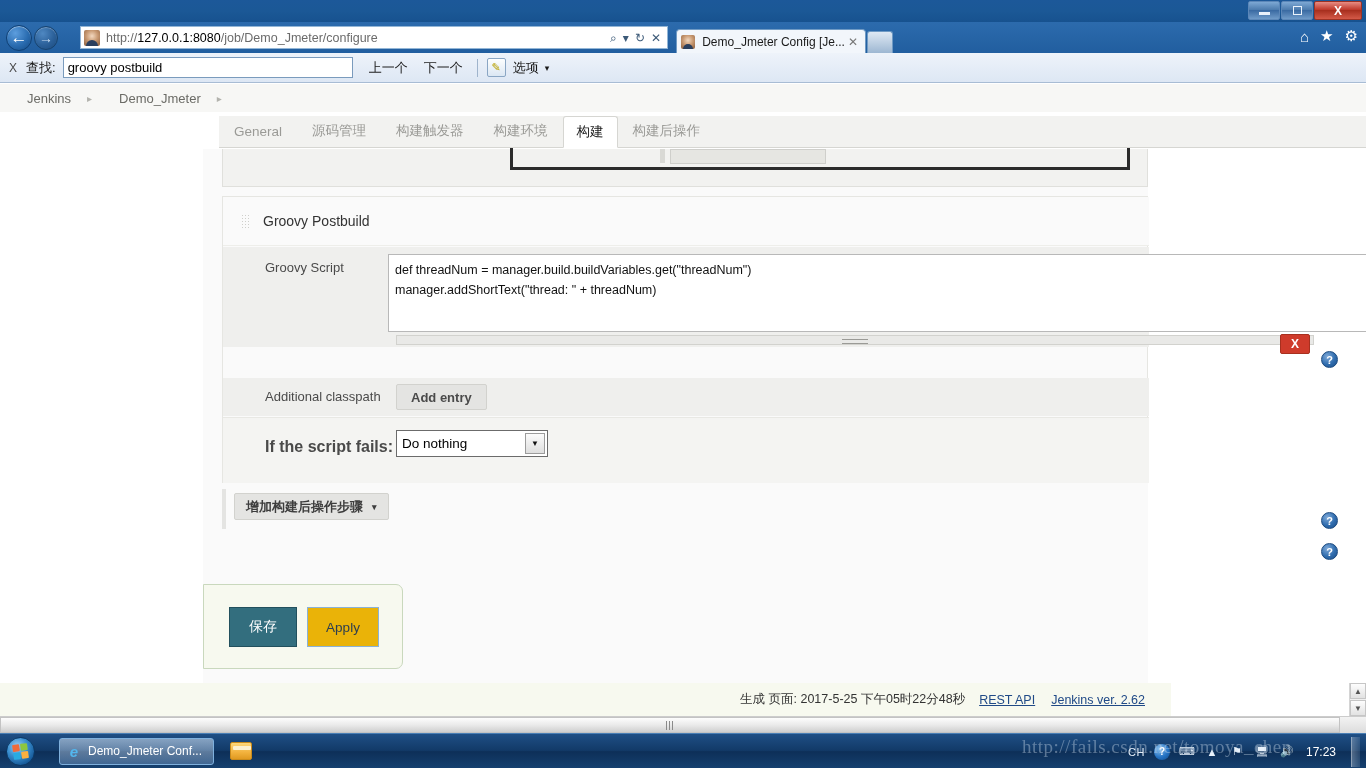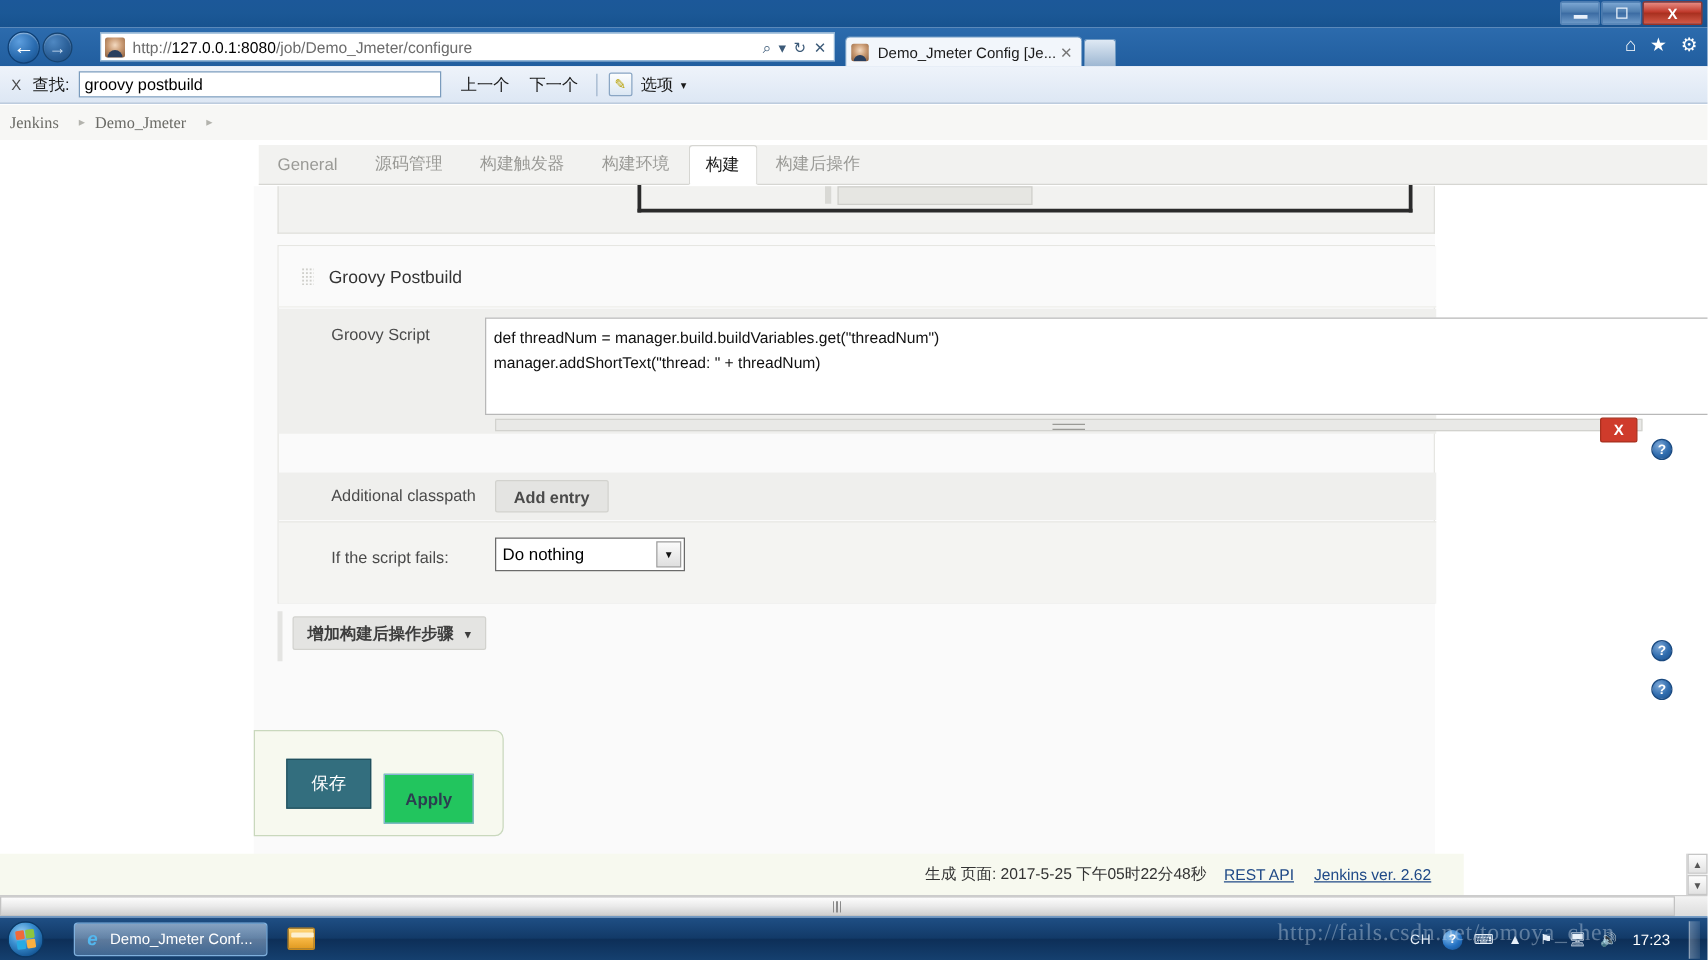--- a/index.html
+++ b/index.html
@@ -144,35 +144,35 @@
   .find-opt { margin-left: 7px; }
   .find-caret { margin-left: 6px; font-size: 9px; }
 
   
   .breadcrumb {
     position: absolute; left: 0; top: 84px; width: 1366px; height: 28px;
     background: #f7f7f5;
     display: flex; align-items: center;
     font-size: 13px; color: #6b6b66;
   }
-  .bc-item { margin-left: 8px; font-family: Liberation Serif, serif; }
+  .bc-item { margin-left: 27px; }
   .bc-sep { margin-left: 16px; font-size: 10px; color: #b3b3ad; }
 
   
   .page {
     position: absolute; left: 0; top: 112px; width: 1366px; height: 604px;
     background: #ffffff; overflow: hidden;
   }
   .page-left-rail {
     position: absolute; left: 0; top: 0; width: 203px; height: 604px; background: #fff;
   }
 
   
   .tabbar {
-    position: absolute; left: 207px; top: 4px; width: 945px; height: 32px;
+    position: absolute; left: 219px; top: 4px; width: 945px; height: 32px;
     background: #f2f2f0;
     border-bottom: 1px solid #d6d6d2;
     display: flex; align-items: flex-end;
   }
   .tab {
     height: 32px; padding: 0 15px;
     display: flex; align-items: center; justify-content: center;
     font-size: 13.5px; color: #9a9a96; white-space: nowrap;
   }
   .tab.active {
@@ -288,21 +288,21 @@
     display: flex; align-items: center;
     font-size: 13px; font-weight: bold; color: #4a4a4a;
     background: #e4e4e2; border: 1px solid #d2d2ce; border-radius: 2px;
   }
 
   .gp-row-fails {
     position: absolute; left: 0; top: 220px; width: 926px; height: 66px;
     background: #f4f4f2; border-top: 1px solid #e8e8e4;
   }
   .lbl-fails {
-    position: absolute; left: 42px; top: 20px; font-size: 13px; color: #4a4a4a;
+    position: absolute; left: 42px; top: 20px; font-size: 16px; color: #4a4a4a; font-weight: bold;
   }
   .select-fails {
     position: absolute; left: 173px; top: 12px; width: 152px; height: 27px;
     background: #ffffff; border: 1px solid #6b6b6b;
     display: flex; align-items: center;
   }
   .select-fails .val { margin-left: 5px; font-size: 13.5px; color: #000; }
   .select-fails .arrowbox {
     position: absolute; right: 2px; top: 2px; width: 20px; height: 21px;
     background: linear-gradient(to bottom, #fbfbfb, #dfdfdf);
@@ -349,23 +349,23 @@
     border-radius: 0 7px 7px 0;
   }
   .btn-save {
     position: absolute; left: 25px; top: 22px; width: 68px; height: 40px;
     background: #336e7e; border: 1px solid #22505d;
     display: flex; align-items: center; justify-content: center;
     color: #ffffff; font-size: 14px; font-weight: normal;
   }
   .btn-apply {
     position: absolute; left: 103px; top: 22px; width: 72px; height: 40px;
-    background: #22c55e; border: 1px solid #8ab2d6;
-    display: flex; align-items: center; justify-content: center;
-    color: #2c3e50; font-size: 13.5px; font-weight: bold; margin-top: 12px;
+    background: #eab308; border: 1px solid #8ab2d6;
+    display: flex; align-items: center; justify-content: center;
+    color: #2c3e50; font-size: 13.5px; font-weight: normal;
   }
 
   
   .footer {
     position: absolute; left: 0; top: 683px; width: 1171px; height: 33px;
     background: #f7f9ef;
     display: flex; align-items: center; justify-content: flex-end;
     font-size: 12.5px; color: #333;
   }
   .footer .ftxt { margin-right: 14px; }

